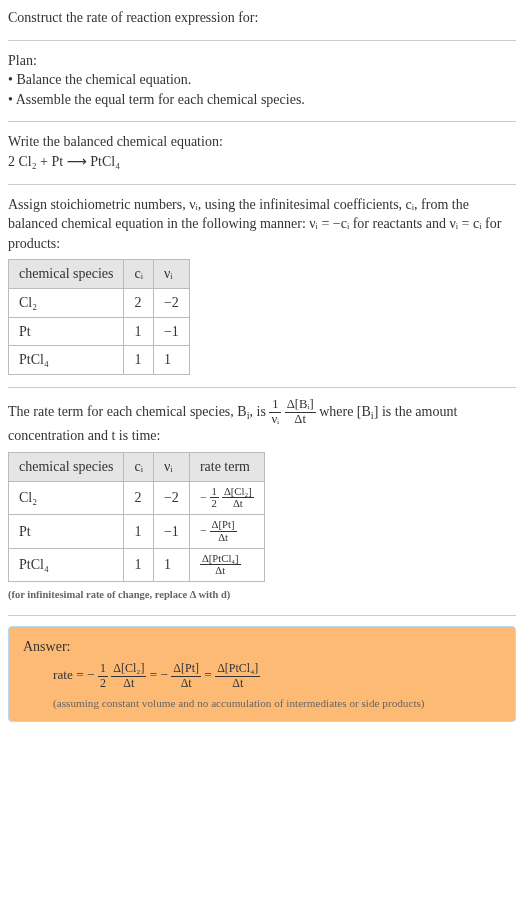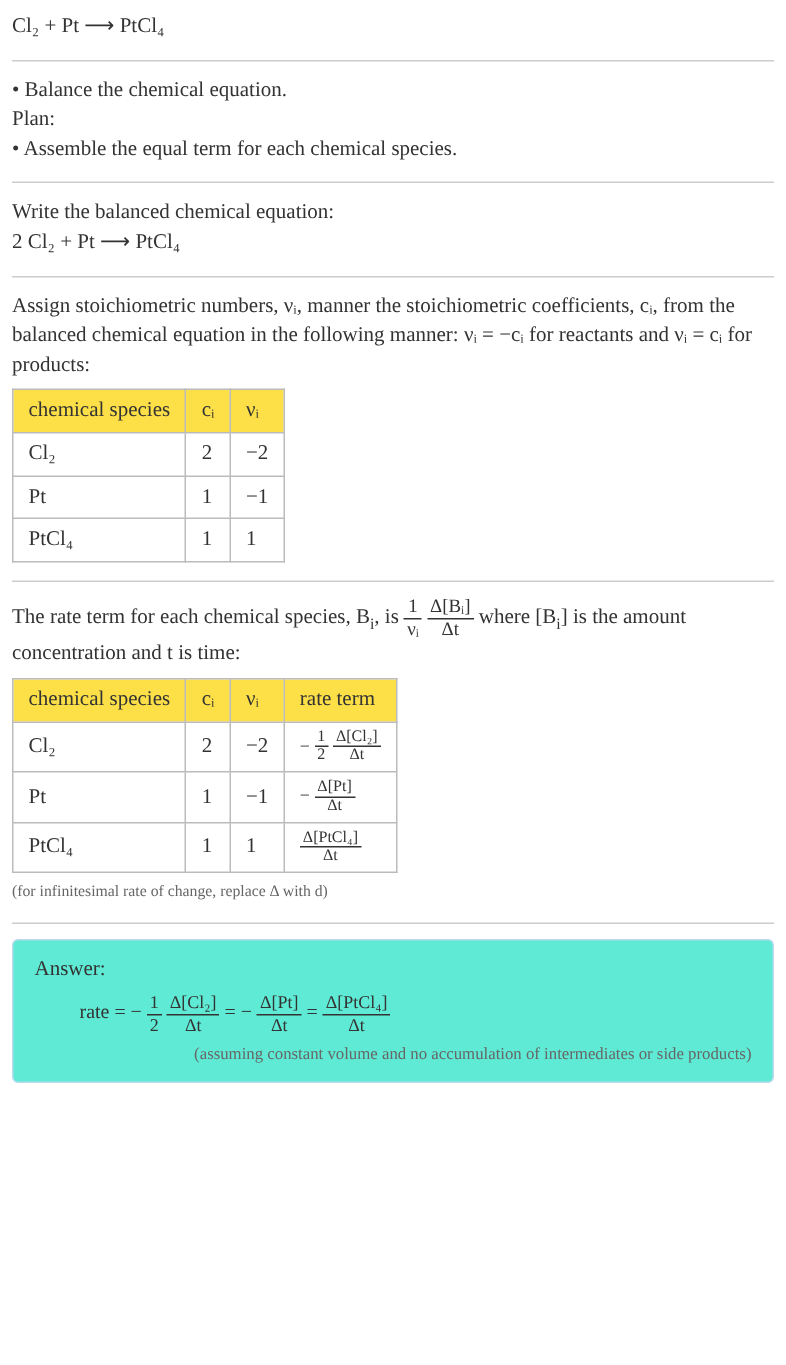--- a/index.html
+++ b/index.html
@@ -24,86 +24,86 @@
     border-collapse: collapse;
     margin: 6px 0;
   }
   table td, table th {
     border: 1px solid #bbb;
     padding: 4px 10px;
     text-align: left;
     font-weight: normal;
   }
   table th {
-    background: #fde047;
+    background: #e5e5e5;
   }
   .sub {
     font-size: 0.75em;
     vertical-align: sub;
     line-height: 0;
   }
   .ital { }
   .frac {
     display: inline-block;
     text-align: center;
     vertical-align: middle;
     font-size: 0.9em;
     line-height: 1.1;
   }
   .frac .num { display: block; border-bottom: 1px solid #333; padding: 0 2px; }
   .frac .den { display: block; padding: 0 2px; }
   .smallcap {
     font-size: 0.75em;
     color: #666;
+    font-weight: bold;
   }
   .answer-box {
-    background: #5eead4;
+    background: #fdba74;
     border: 1px solid #b9d9ee;
     border-radius: 4px;
     padding: 10px 14px;
     margin-top: 8px;
   }
   .answer-box .label {
     margin-bottom: 6px;
   }
   .answer-box .note {
     font-size: 0.8em;
     color: #666;
     margin-top: 6px;
     margin-left: 30px;
-    text-align: right;
   }
   .rate-line {
     margin-left: 30px;
     font-size: 0.95em;
   }
 </style>
 </head>
 <body>
 
 <div class="section">
-  <div>Cl₂ + Pt ⟶ PtCl₄</div>
+  <div>Construct the rate of reaction expression for:</div>
 </div>
 <hr>
 
 <div class="section">
+  <div>Plan:</div>
   <div>• <span>Balance the chemical equation.</span></div>
-  <div>Plan:</div>
   <div>• <span>Assemble the equal term for each chemical species.</span></div>
 </div>
 <hr>
 
 <div class="section">
   <div>Write the balanced chemical equation:</div>
   <div>2 Cl₂ + Pt ⟶ PtCl₄</div>
 </div>
 <hr>
 
 <div class="section">
-  <span>Assign stoichiometric numbers, </span><span class="ital">νᵢ</span><span>, manner the stoichiometric coefficients, </span><span class="ital">cᵢ</span><span>, from the balanced chemical equation in the following manner: </span><span class="ital">νᵢ = −cᵢ</span><span> for reactants and </span><span class="ital">νᵢ = cᵢ</span><span> for products:</span>
+  <span>Assign stoichiometric numbers, </span><span class="ital">νᵢ</span><span>, using the infinitesimal coefficients, </span><span class="ital">cᵢ</span><span>, from the balanced chemical equation in the following manner: </span><span class="ital">νᵢ = −cᵢ</span><span> for reactants and </span><span class="ital">νᵢ = cᵢ</span><span> for products:</span>
 
   <table>
     <tbody>
         <tr>
       <th>chemical species</th>
       <th><span class="ital">cᵢ</span></th>
       <th><span class="ital">νᵢ</span></th>
     </tr>
     <tr>
       <td>Cl₂</td>

